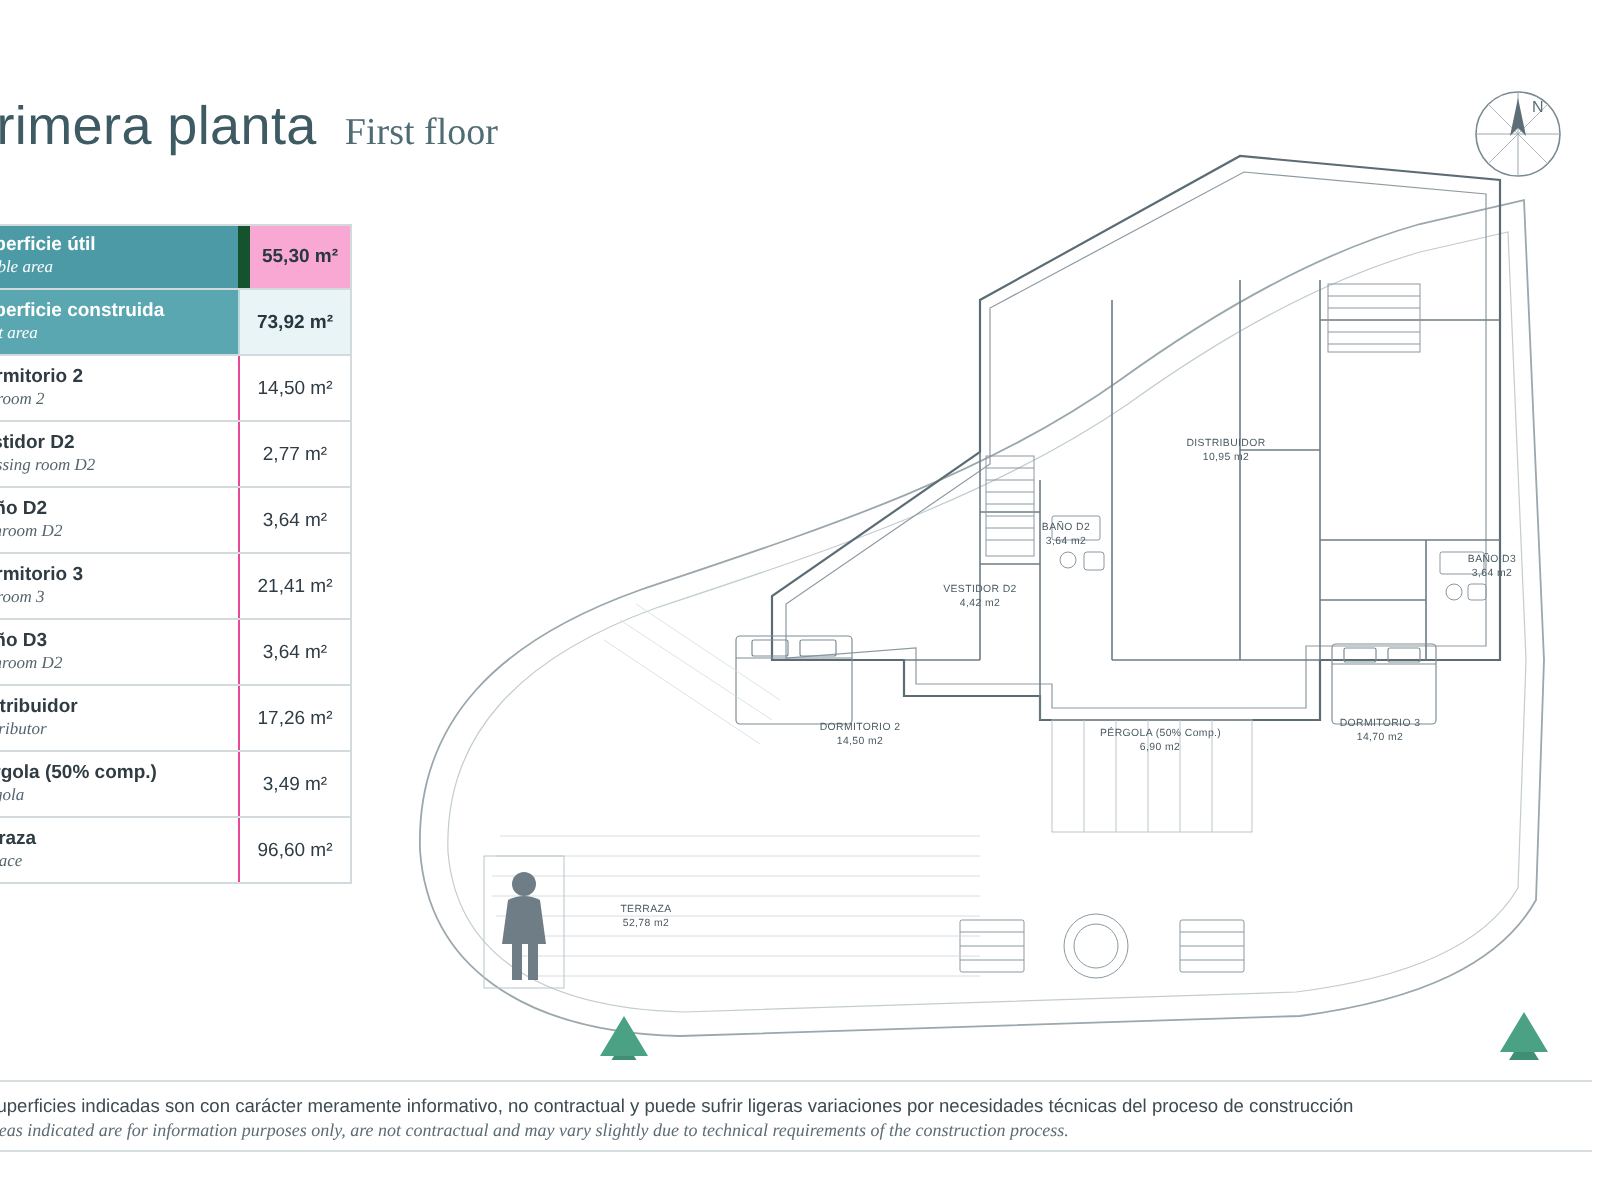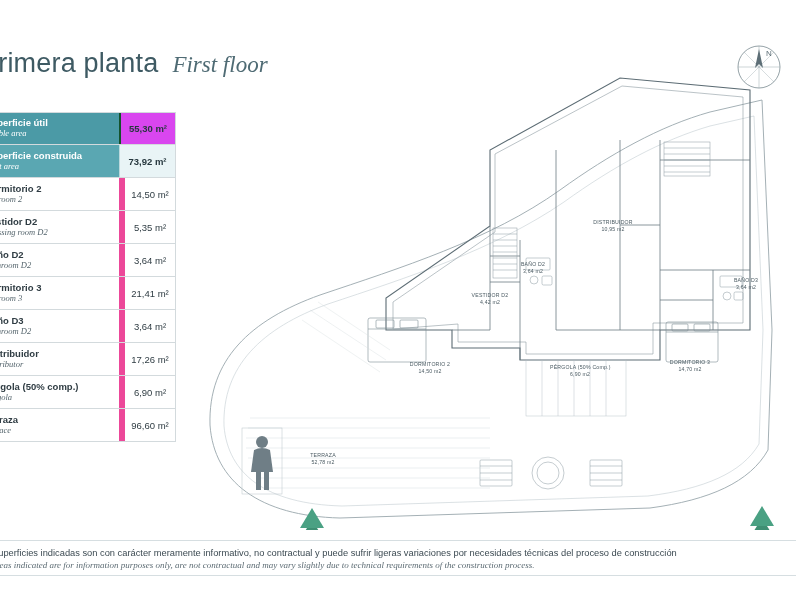--- a/index.html
+++ b/index.html
@@ -31,22 +31,21 @@
     gap: 14px;
     white-space: nowrap;
   }
   .title-es {
     font-size: 27px;
     font-weight: 400;
     color: #3e5a63;
     letter-spacing: 0.2px;
   }
   .title-en {
-    font-size: 23px;
-    font-style: italic;
+    font-size: 19px;
     color: #4f6b74;
     font-family: "Liberation Serif", serif;
   }
 
   
   .table {
     position: absolute;
     left: -24px;
     top: 112px;
     width: 200px;
@@ -68,21 +67,21 @@
     padding: 4px 6px 4px 8px;
     display: flex;
     flex-direction: column;
     justify-content: center;
     line-height: 1.15;
     overflow: hidden;
   }
   .row .value {
     width: 56px;
     flex: 0 0 56px;
-    border-left: 6px solid #ec4899;
+    border-left: 1px solid #ec4899;
     display: flex;
     align-items: center;
     justify-content: center;
     font-size: 9.5px;
     color: #2f3c43;
     box-sizing: border-box;
   }
   .lab-es {
     font-size: 9.5px;
     font-weight: 600;
@@ -97,24 +96,24 @@
     font-family: "Liberation Serif", serif;
   }
   .row.highlight {
     background: #4b9aa6;
   }
   .row.highlight .lab-es,
   .row.highlight .lab-en {
     color: #ffffff;
   }
   .row.highlight .value {
-    background: #d946ef;
+    background: #f9a8d4;
     color: #27383f;
     font-weight: 600;
-    border-left: 2px solid #14532d;
+    border-left: 6px solid #14532d;
   }
   .row.highlight2 {
     background: #5aa7b2;
   }
   .row.highlight2 .lab-es,
   .row.highlight2 .lab-en { color: #ffffff; }
   .row.highlight2 .value {
     background: #e9f4f6;
     color: #27383f;
     font-weight: 600;
@@ -204,21 +203,21 @@
           <span class="lab-es">Dormitorio 2</span>
           <span class="lab-en">Bedroom 2</span>
         </div>
         <div class="value">14,50 m²</div>
       </div>
       <div class="row">
         <div class="label">
           <span class="lab-es">Vestidor D2</span>
           <span class="lab-en">Dressing room D2</span>
         </div>
-        <div class="value">5,35 m²</div>
+        <div class="value">2,77 m²</div>
       </div>
       <div class="row">
         <div class="label">
           <span class="lab-es">Baño D2</span>
           <span class="lab-en">Bathroom D2</span>
         </div>
         <div class="value">3,64 m²</div>
       </div>
       <div class="row">
         <div class="label">
@@ -239,21 +238,21 @@
           <span class="lab-es">Distribuidor</span>
           <span class="lab-en">Distributor</span>
         </div>
         <div class="value">17,26 m²</div>
       </div>
       <div class="row">
         <div class="label">
           <span class="lab-es">Pérgola (50% comp.)</span>
           <span class="lab-en">Pergola</span>
         </div>
-        <div class="value">6,90 m²</div>
+        <div class="value">3,49 m²</div>
       </div>
       <div class="row">
         <div class="label">
           <span class="lab-es">Terraza</span>
           <span class="lab-en">Terrace</span>
         </div>
         <div class="value">96,60 m²</div>
       </div>
     </div>
 

